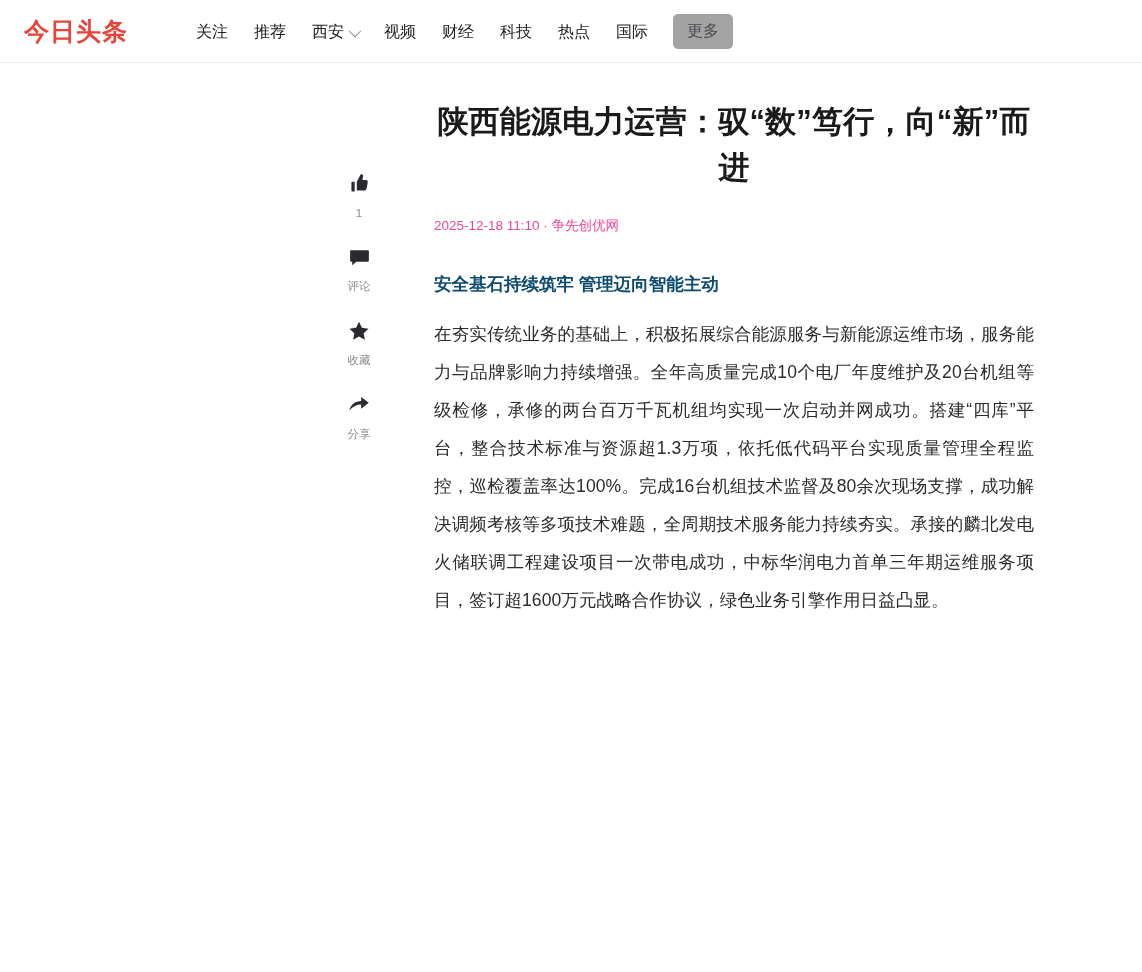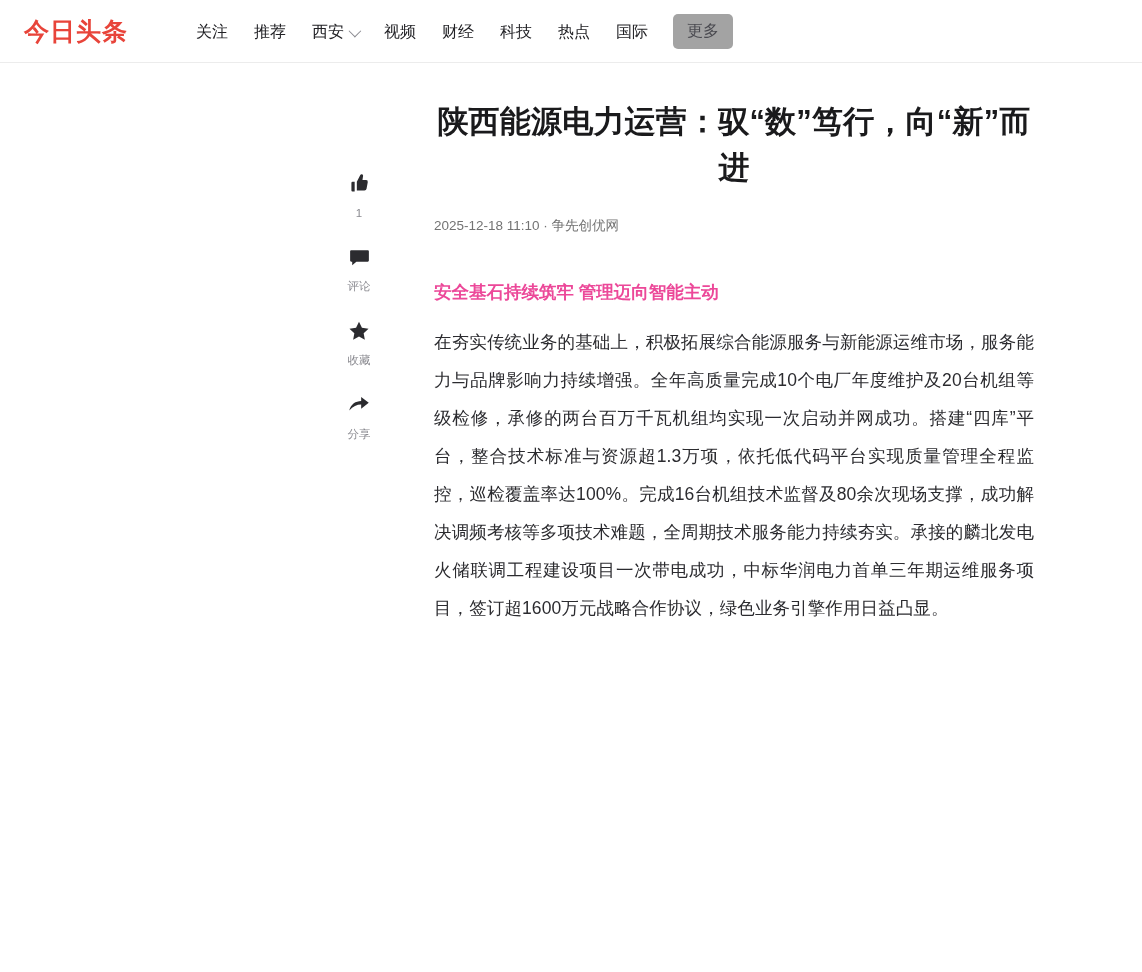--- a/index.html
+++ b/index.html
@@ -106,37 +106,37 @@
     font-size: 31px;
     line-height: 46px;
     font-weight: 700;
     color: #1a1a1c;
     margin: 0 0 26px 0;
     letter-spacing: 0.2px;
     text-align: center;
   }
   .meta {
     font-size: 13.5px;
-    color: #737373;
+    color: #ec4899;
     margin-bottom: 28px;
   }
   p.para {
     font-size: 17.5px;
     line-height: 38px;
     color: #2b2b2f;
     margin: 0 0 20px 0;
     text-align: justify;
     letter-spacing: 0.1px;
   }
   h2.sub {
     font-size: 17.5px;
     line-height: 34px;
     font-weight: 700;
-    color: #ec4899;
-    margin: 40px 0 14px 0;
+    color: #0c4a6e;
+    margin: 32px 0 14px 0;
   }
 </style>
 </head>
 <body>
 
 <div class="topnav">
   <div class="logo">今日头条</div>
   <div class="navitems">
     <div class="navitem">
       <span>关注</span>

